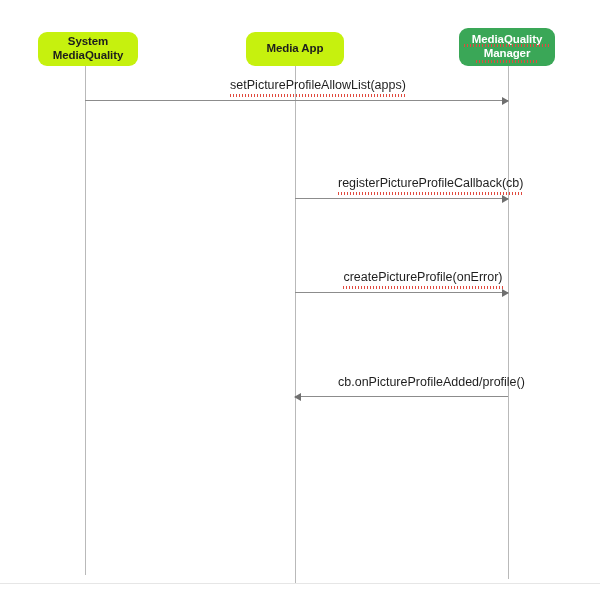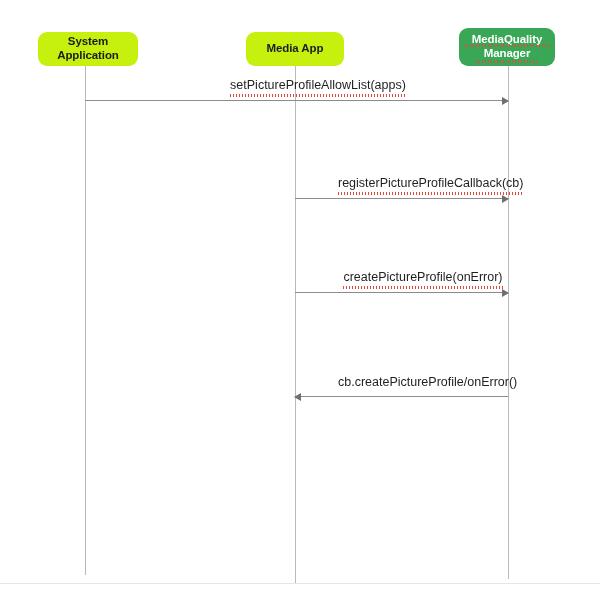--- a/index.html
+++ b/index.html
@@ -136,21 +136,21 @@
 <body>
 
 <div id="canvas">
 
   <div class="lifeline" style="left:85px; top:66px; height:509px;"></div>
   <div class="lifeline" style="left:295px; top:66px; height:517px;"></div>
   <div class="lifeline" style="left:508px; top:66px; height:513px;"></div>
 
   <div class="participant p-lime" style="left:38px; top:32px; width:100px; height:34px;">
     <span class="plabel">System
-Application</span>
+MediaQuality</span>
   </div>
 
   <div class="participant p-green" style="left:459px; top:28px; width:96px; height:38px;">
     <span class="plabel">MediaQuality
 Manager</span>
   </div>
 
   <div class="participant p-lime" style="left:246px; top:32px; width:98px; height:34px;">
     <span class="plabel">Media App</span>
   </div>
@@ -177,21 +177,21 @@
   <div class="msg to-right" style="left:295px; top:292px; width:213px;">
     <div class="caption">
       <span class="txt">createPictureProfile(onError)</span>
     </div>
     <div class="line"></div>
     <div class="head"></div>
   </div>
 
   <div class="msg to-left" style="left:295px; top:396px; width:213px;">
     <div class="caption">
-      <span class="txt no-squiggle" style="padding-bottom:0">cb.createPictureProfile/onError()</span>
+      <span class="txt no-squiggle" style="padding-bottom:0">cb.onPictureProfileAdded/profile()</span>
     </div>
     <div class="line"></div>
     <div class="head"></div>
   </div>
 
   <div class="bottom-rule" style="top:583px;"></div>
 
 </div>
 
 <style>

